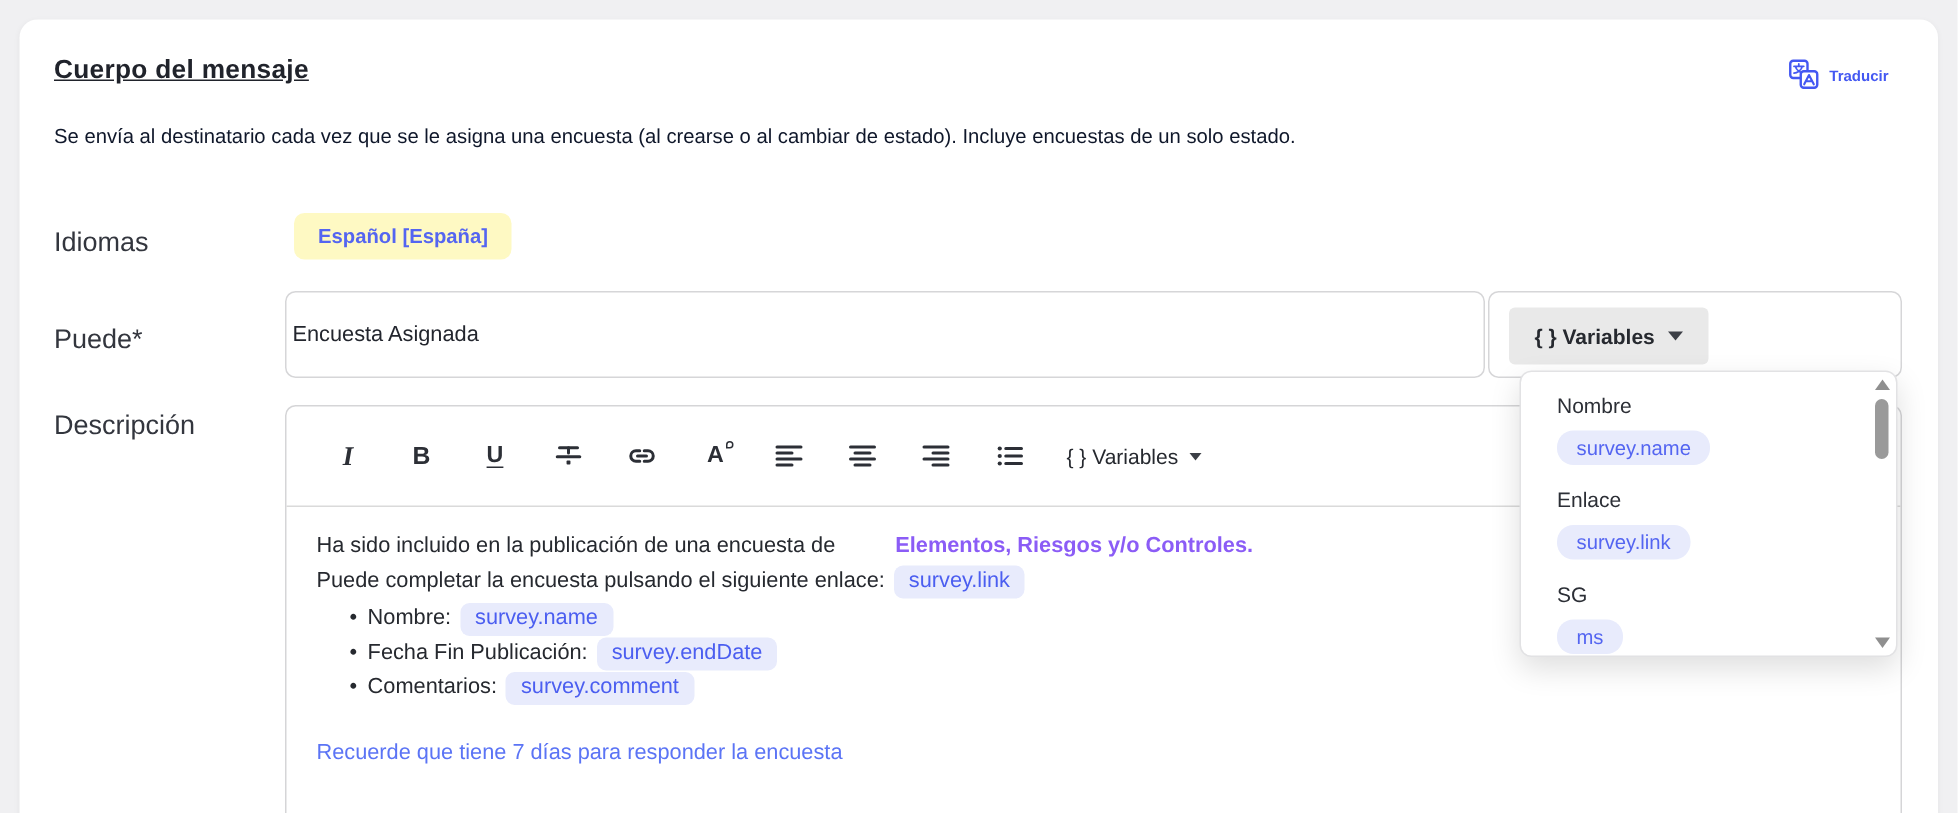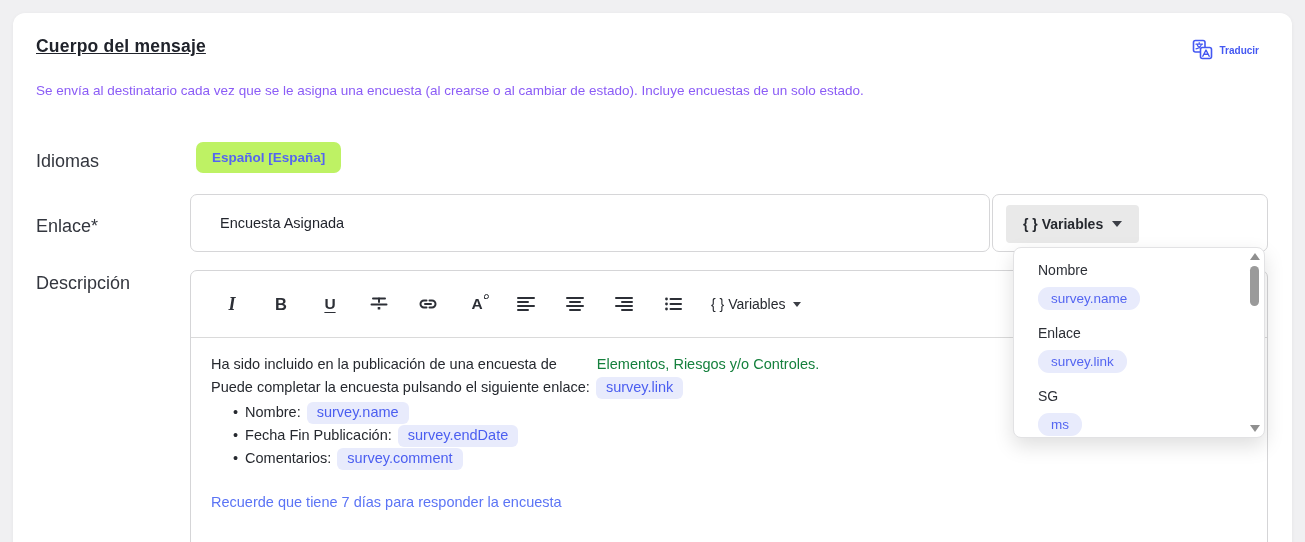--- a/index.html
+++ b/index.html
@@ -19,38 +19,38 @@
     position:absolute; left:23px; top:23px;
     font-size:17.5px; font-weight:700; color:#20232b; letter-spacing:.2px;text-decoration:underline;
   }
   .translate-link {
     position:absolute; right:33px; top:26px;
     display:flex; align-items:center; gap:7px;
     color:#4458f2; font-size:10px; font-weight:700; cursor:pointer;
   }
   .subtitle {
     position:absolute; left:23px; top:70px;
-    font-size:13.5px; color:#8b5cf6;
+    font-size:13.5px; color:#0f172a;
   }
   .field-label { position:absolute; left:23px; font-size:18px; color:#33363e; }
   .lbl-idiomas { top:138px; }
   .lbl-asunto  { top:203px; }
   .lbl-desc    { top:260px; }
 
   .lang-chip {
     position:absolute; left:183px; top:129px;
-    background:#bef264; color:#5465f1; font-weight:700;
+    background:#fef9c3; color:#5465f1; font-weight:700;
     font-size:13.5px; padding:8px 16px; border-radius:7px; cursor:pointer;
   }
 
   .subject-input {
     position:absolute; left:177px; top:181px; width:800px; height:58px;
     border:1px solid #d6d6d8; border-radius:7px; background:#fff;
     font-family:"Liberation Sans", sans-serif;
-    font-size:14.5px; color:#23262e; padding:0 29px; outline:none;
+    font-size:14.5px; color:#23262e; padding:0 4px; outline:none;
   }
   .variables-box {
     position:absolute; left:979px; top:181px; width:276px; height:58px;
     border:1px solid #d6d6d8; border-radius:7px; background:#fff;
   }
   .variables-btn {
     position:absolute; left:13px; top:10px; height:38px;
     background:#e9e9e9; border:none; border-radius:4px;
     display:flex; align-items:center; gap:9px; padding:0 17px;
     font-family:"Liberation Sans", sans-serif;
@@ -90,21 +90,21 @@
   }
   svg.tbicon { display:block; }
   svg.tbicon .s { stroke:#2c2f36; stroke-width:2; stroke-linecap:round; fill:none; }
   svg.tbicon .f { fill:#2c2f36; }
 
   .editor-content { padding:15px 20px 20px 20px; font-size:14.5px; line-height:23px; color:#26292f; }
   .tok {
     display:inline-block; background:#e8ebfc; color:#4b5ef0;
     border-radius:6px; padding:1px 10px 2px; margin-left:6px; line-height:19px;
   }
-  .bold-blue { font-weight:400; color:#15803d;padding-left:36px; }
+  .bold-blue { font-weight:700; color:#8b5cf6;padding-left:36px; }
   .bullets { margin-top:2px; }
   .bullet-row { padding-left:22px; }
   .bullet-dot { color:#26292f; margin-right:7px; }
   .note {
     margin-top:21px; color:#5b74f5; font-size:14.5px;
   }
 
   
   .var-menu {
     position:absolute; left:1000px; top:234px; width:252px; height:191px;
@@ -147,21 +147,21 @@
       </svg>
     </span>
     <span>Traducir</span>
   </div>
 
   <div class="subtitle">Se envía al destinatario cada vez que se le asigna una encuesta (al crearse o al cambiar de estado). Incluye encuestas de un solo estado.</div>
 
   <div class="field-label lbl-idiomas">Idiomas</div>
   <div class="lang-chip">Español [España]</div>
 
-  <div class="field-label lbl-asunto">Enlace*</div>
+  <div class="field-label lbl-asunto">Puede*</div>
   <input class="subject-input" type="text" value="Encuesta Asignada" style="">
 
   <div class="variables-box">
     <button class="variables-btn">
       <span>{ } Variables</span>
       <span class="caret-down"></span>
     </button>
   </div>
 
   <div class="field-label lbl-desc">Descripción</div>

